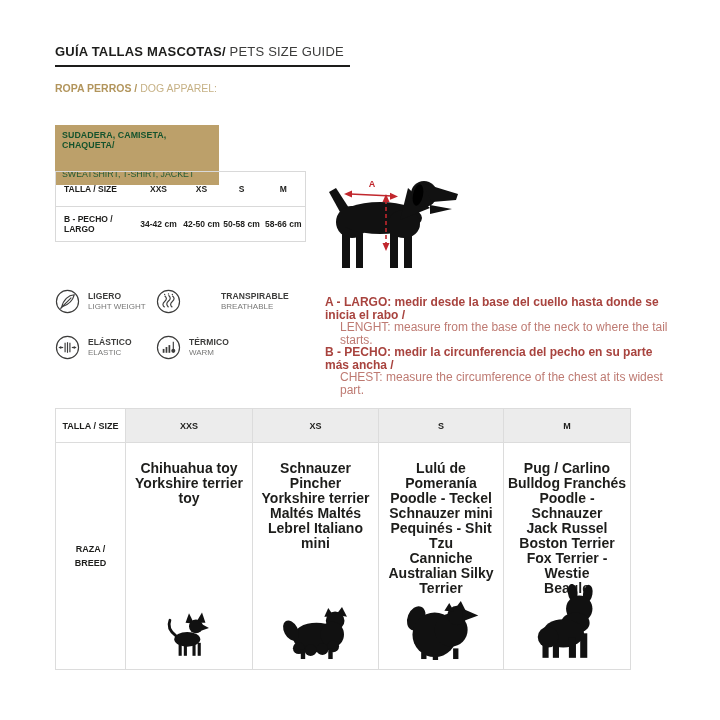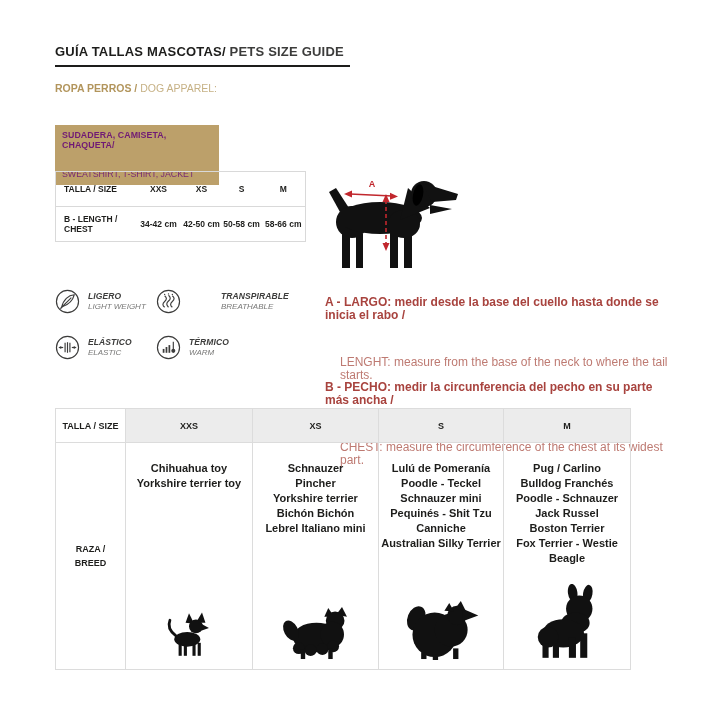--- a/index.html
+++ b/index.html
@@ -10,28 +10,28 @@
     -webkit-font-smoothing:antialiased;
   }
 
   
   .title {
     position:absolute; left:55px; top:44px;
     font-size:13px; font-weight:bold; letter-spacing:.2px;
     border-bottom:2px solid #1d1d1b; padding-bottom:6px; padding-right:6px;
     white-space:nowrap;
   }
-  .title .en { font-weight:bold; color:#3c3c3b; }
+  .title .en { font-weight:normal; color:#3c3c3b; }
 
   .subtitle { position:absolute; left:55px; top:82px; font-size:10.5px; font-weight:bold; color:#b2955c; white-space:nowrap; }
   .subtitle .en { font-weight:normal; color:#c6b185; }
 
   .category-box {
     position:absolute; left:55px; top:125px; width:150px;
-    background:#bca06a; color:#701a75; padding:5px 7px 6px 7px;
+    background:#bca06a; color:#14532d; padding:5px 7px 6px 7px;
   }
   .category-box .l1 { font-size:8.8px; font-weight:bold; letter-spacing:.1px; }
   .category-box .l2 { font-size:8.8px; font-weight:normal; opacity:.92; margin-top:19px; }
 
   
   table.size-table {
     position:absolute; left:55px; top:171px;
     border-collapse:collapse; table-layout:fixed;
     border:1px solid #d9d9d9;
   }
@@ -41,42 +41,42 @@
   }
   table.size-table td.lbl { text-align:left; padding-left:8px; }
   table.size-table tr.shaded td { background:#d8d8d8; }
 
   
   .dog-diagram { position:absolute; left:328px; top:172px; width:136px; height:100px; }
 
   
   .feature { position:absolute; display:flex; gap:8px; align-items:flex-start; }
   .feature svg { width:25px; height:25px; flex:0 0 auto; }
-  .feature .t { padding-top:2px;font-style:italic; }
+  .feature .t { padding-top:2px; }
   .feature .name-es { display:block; font-size:8.5px; font-weight:bold; color:#3c3c3b; letter-spacing:.1px; }
   .feature .name-en { display:block; font-size:8px; color:#787877; margin-top:1px; }
 
   
   .notes { position:absolute; left:325px; top:296px; width:345px; font-size:12px; line-height:12.5px; }
   .note-es { color:#a8433e; font-weight:bold; }
-  .note-en { color:#be7a72; margin-left:15px; font-weight:normal;margin-top:35px; }
+  .note-en { color:#be7a72; margin-left:15px; font-weight:normal; }
 
   
   table.breed-table {
     position:absolute; left:55px; top:408px;
     border-collapse:collapse; table-layout:fixed;
   }
   table.breed-table td { border:1px solid #dcdcdc; }
   table.breed-table tr.hdr td {
     height:31px; font-size:9px; font-weight:bold; text-align:center; background:#ececec;
   }
   table.breed-table tr.hdr td.first { background:#ffffff; }
   table.breed-table tr.body td { height:224px; vertical-align:top; position:relative; }
   td.raza { text-align:center; vertical-align:middle !important; font-size:9px; font-weight:bold; line-height:14px; }
-  .breeds { padding-top:17px; line-height:15px; font-size:11px; font-weight:bold; text-align:center; }
+  .breeds { padding-top:17px; line-height:15px; font-size:14px; font-weight:bold; text-align:center; }
   .dog-art { position:absolute; left:50%; transform:translateX(-50%); bottom:9px; }
 </style>
 </head>
 <body>
 
 <div id="canvas">
 
   <div class="title">
     <span>GUÍA TALLAS MASCOTAS/</span><span class="en"> PETS SIZE GUIDE</span>
   </div>
@@ -100,21 +100,21 @@
       </colgroup>
     <tbody>
         <tr>
       <td class="lbl">TALLA /  SIZE</td>
       <td>XXS</td>
       <td>XS</td>
       <td>S</td>
       <td>M</td>
     </tr>
     <tr>
-      <td class="lbl">B - LENGTH / CHEST</td>
+      <td class="lbl">B - PECHO / LARGO</td>
       <td>34-42 cm</td>
       <td>42-50 cm</td>
       <td>50-58 cm</td>
       <td>58-66 cm</td>
     </tr>
   </tbody>
     </table>
 
   <svg class="dog-diagram" viewBox="0 0 136 100">
     <g fill="#111111">
@@ -251,21 +251,21 @@
           <rect x="40" y="35" width="3.6" height="15"></rect>
         </svg>
       </td>
 
       <td>
         <div class="breeds">
 
         <div class="breed-line">Schnauzer</div>
               <div class="breed-line">Pincher</div>
               <div class="breed-line">Yorkshire terrier</div>
-              <div class="breed-line">Bichón Bichón</div>
+              <div class="breed-line">Maltés Maltés</div>
               <div class="breed-line">Lebrel Italiano mini</div>
             </div>
         <svg class="dog-art" width="74" height="54" viewBox="0 0 75 55" fill="#111111">
           <polygon points="50,2 56,11 46,11"></polygon>
           <polygon points="64,1 69,11 58,9"></polygon>
           <circle cx="57" cy="15" r="9.5"></circle>
           <ellipse cx="38" cy="32" rx="24" ry="15"></ellipse>
           <ellipse cx="54" cy="29" rx="12" ry="13"></ellipse>
           <ellipse cx="12" cy="25" rx="7" ry="11" transform="rotate(-28 12 25)"></ellipse>
           <circle cx="20" cy="43" r="6"></circle>

